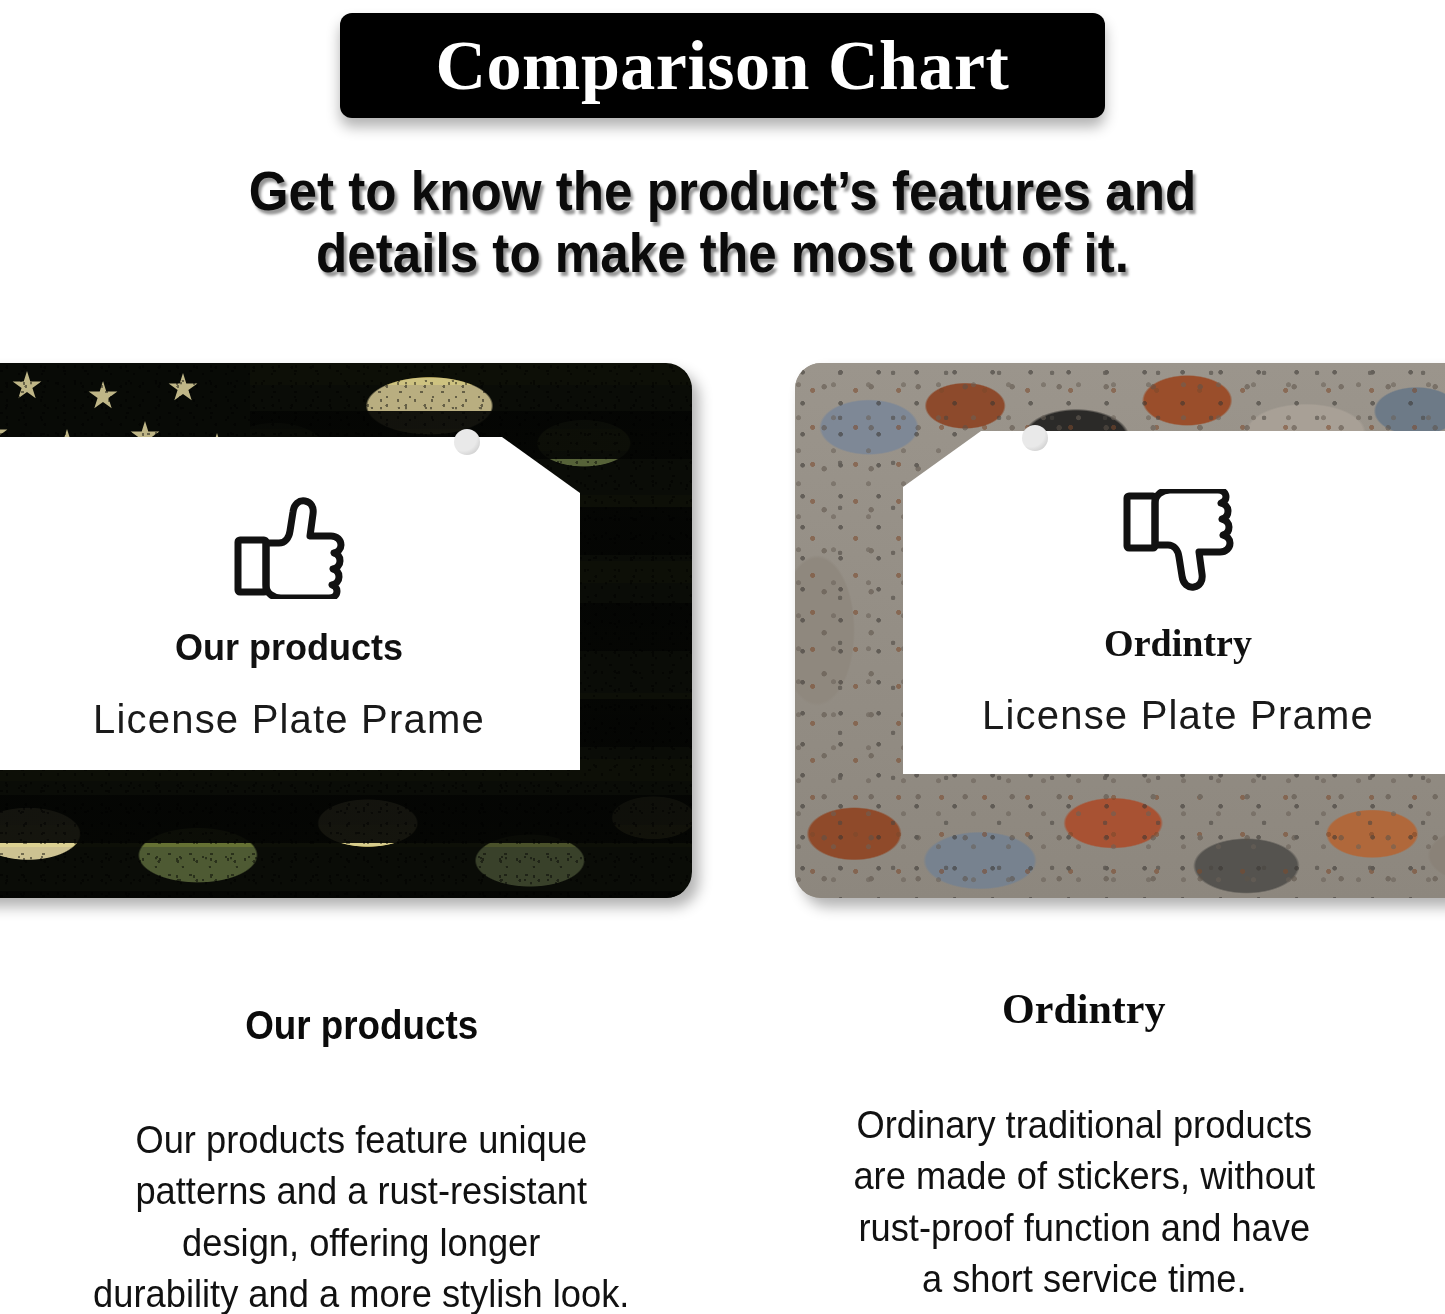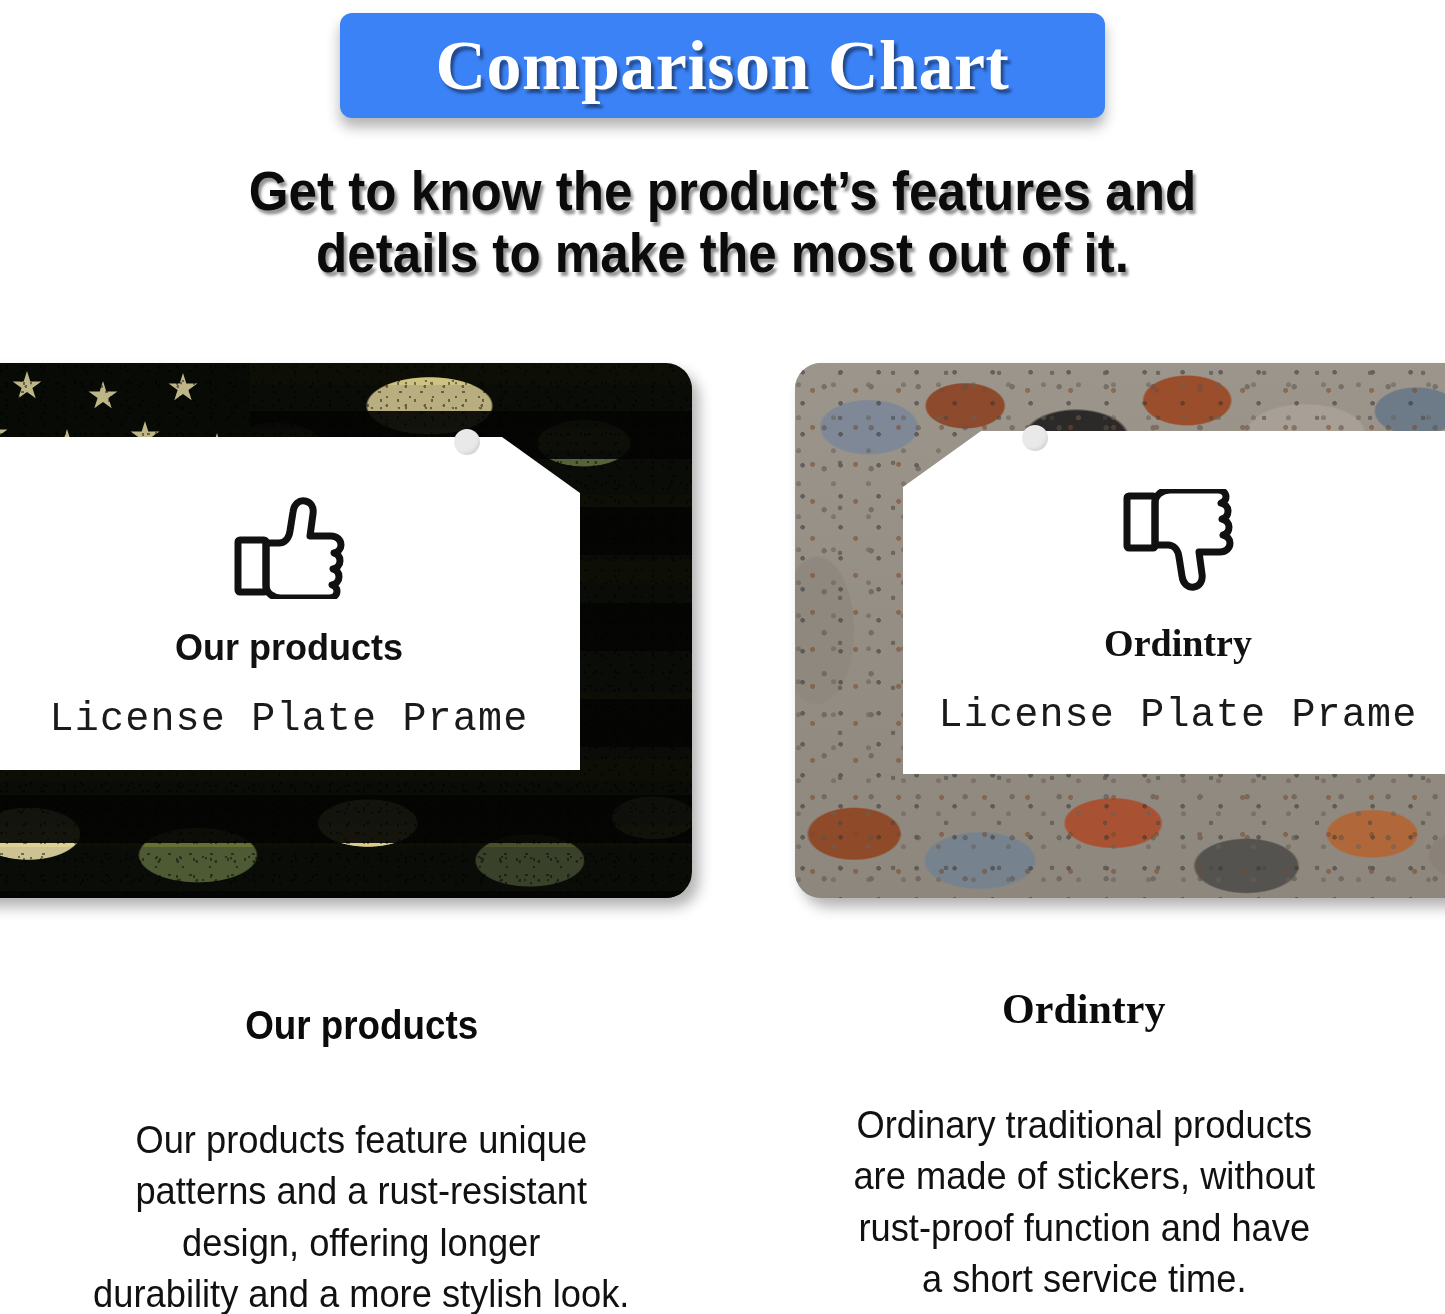--- a/index.html
+++ b/index.html
@@ -5,21 +5,21 @@
   * { margin:0; padding:0; box-sizing:border-box; }
   html,body { width:1445px; height:1314px; background:#ffffff; overflow:hidden; }
   body { font-family:"Liberation Sans", sans-serif; position:relative; }
 
   
   .banner-wrap{
     position:absolute; left:340px; top:13px; width:765px; height:105px;
   }
   .banner{
     width:100%; height:100%;
-    background:#3b82f6;
+    background:#000000;
     border-radius:12px;
     box-shadow:0 9px 14px rgba(0,0,0,.30);
     display:flex; align-items:center; justify-content:center;
   }
   .banner-text{
     font-family:"Liberation Serif", serif;
     font-weight:700;
     font-size:70px;
     color:#ffffff;
     letter-spacing:.5px;
@@ -167,21 +167,21 @@
   .card-head{
     margin-top:28px;
     font-size:36px;
     color:#111;
     white-space:nowrap;
   }
   .card-head.sans{ font-family:"Liberation Sans", sans-serif; font-weight:700; }
   .card-head.serif{ font-family:"Liberation Serif", serif; font-weight:700; font-size:38px; }
   .card-sub{
     margin-top:28px;
-    font-family:Liberation Mono, monospace;
+    font-family:Liberation Sans, sans-serif;
     font-weight:300;
     font-size:40px;
     color:#1a1a1a;
     letter-spacing:1.2px;
     white-space:nowrap;
   }
 
   
   .cols{ position:absolute; left:0; top:985px; width:1445px; height:329px; display:flex; }
   .col{ width:50%; text-align:center; padding:0 36px; }

